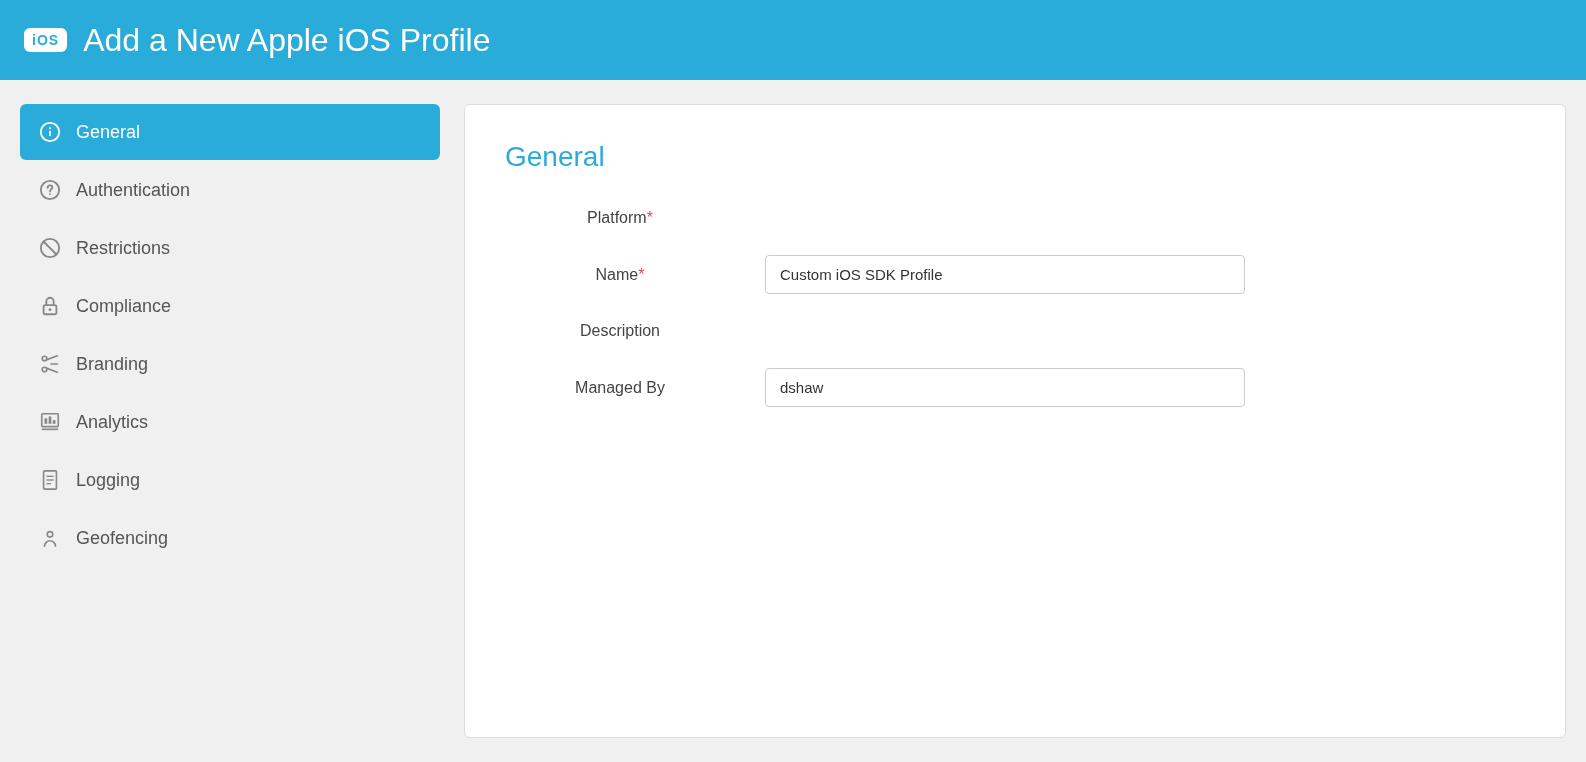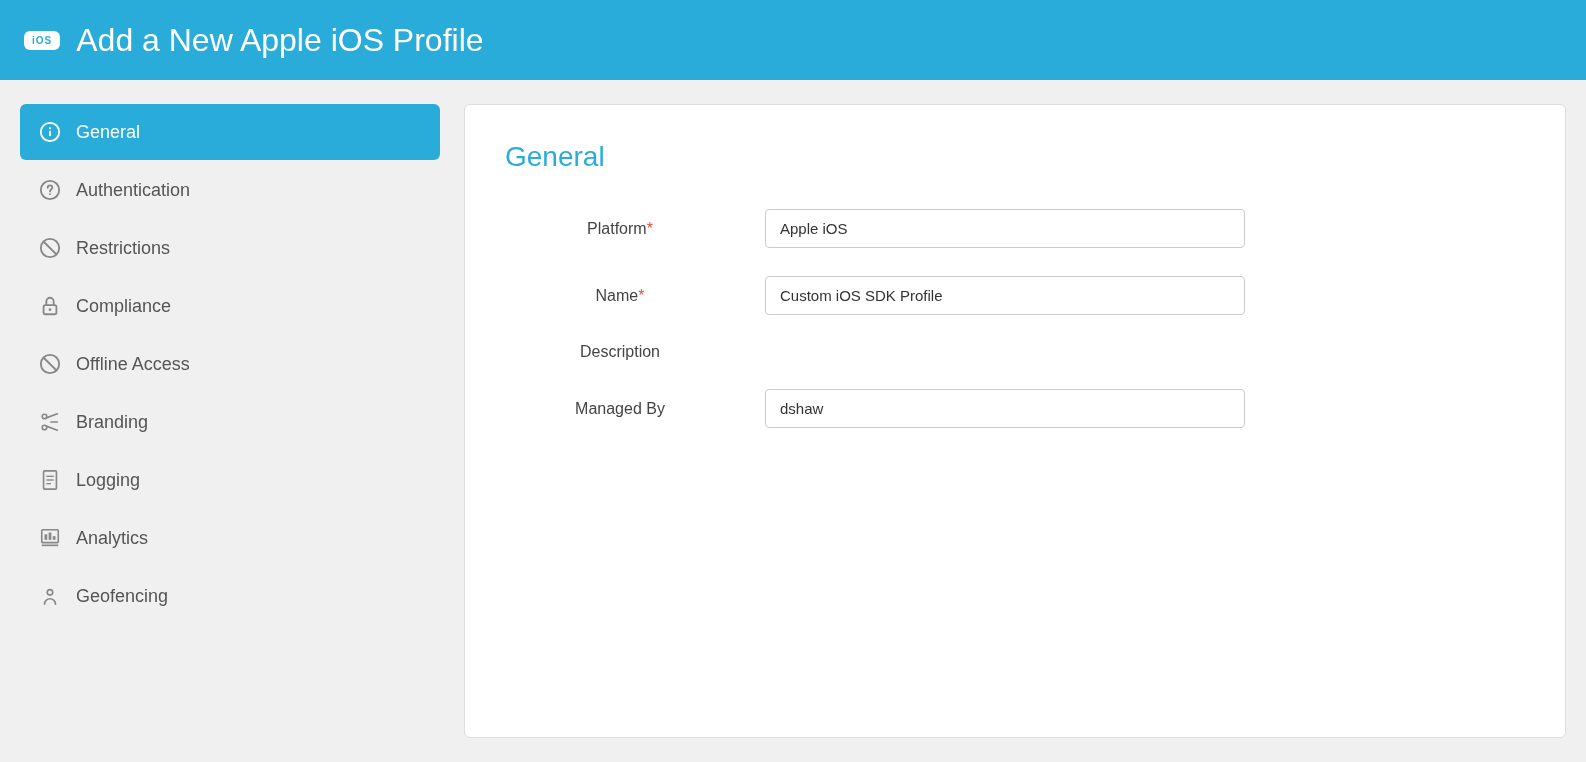--- a/index.html
+++ b/index.html
@@ -11,21 +11,21 @@
       color: white;
       display: flex;
       align-items: center;
       padding: 0 24px;
       height: 80px;
     }
     .ios-badge {
       background: white;
       color: #29acd9;
       font-weight: bold;
-      font-size: 10px;
+      font-size: 14px;
       border-radius: 6px;
       padding: 4px 8px;
       margin-right: 16px;
       letter-spacing: 1px;
     }
     .header-title {
       font-size: 32px;
       font-weight: 400;
     }
 
@@ -172,88 +172,78 @@
       <span class="icon">
         <svg viewBox="0 0 24 24" fill="none">
           <rect x="5" y="11" width="14" height="10" rx="2" stroke="#888" stroke-width="2"></rect>
           <path d="M8 11V7a4 4 0 0 1 8 0v4" stroke="#888" stroke-width="2"></path>
           <circle cx="12" cy="16" r="1.5" fill="#888"></circle>
         </svg>
       </span>
       <span>Compliance</span>
     </div>
 
-    <div class="sidebar-item">
-      <span class="icon">
-        <svg viewBox="0 0 24 24" fill="none">
-          <circle cx="12" cy="12" r="10" stroke="#888" stroke-width="2"></circle>
-          <line x1="4.9" y1="4.9" x2="19.1" y2="19.1" stroke="#888" stroke-width="2"></line>
-        </svg>
-      </span>
-      <span>Offline Access</span>
-    </div>
 
     <div class="sidebar-item">
       <span class="icon">
         <svg viewBox="0 0 24 24" fill="none">
           <circle cx="6" cy="6" r="2.5" stroke="#888" stroke-width="1.8"></circle>
           <circle cx="6" cy="18" r="2.5" stroke="#888" stroke-width="1.8"></circle>
           <line x1="8" y1="7.5" x2="20" y2="3" stroke="#888" stroke-width="1.8" stroke-linecap="round"></line>
           <line x1="8" y1="16.5" x2="20" y2="21" stroke="#888" stroke-width="1.8" stroke-linecap="round"></line>
           <line x1="13" y1="12" x2="20" y2="12" stroke="#888" stroke-width="1.8" stroke-linecap="round"></line>
         </svg>
       </span>
       <span>Branding</span>
     </div>
 
     <div class="sidebar-item">
       <span class="icon">
         <svg viewBox="0 0 24 24" fill="none">
-          <rect x="5" y="2" width="14" height="20" rx="1" stroke="#888" stroke-width="1.8"></rect>
-          <line x1="8" y1="8" x2="16" y2="8" stroke="#888" stroke-width="1.5"></line>
-          <line x1="8" y1="12" x2="16" y2="12" stroke="#888" stroke-width="1.5"></line>
-          <line x1="8" y1="16" x2="13" y2="16" stroke="#888" stroke-width="1.5"></line>
-        </svg>
-      </span>
-      <span>Logging</span>
-    </div>
-
-    <div class="sidebar-item">
-      <span class="icon">
-        <svg viewBox="0 0 24 24" fill="none">
           <rect x="3" y="3" width="18" height="14" rx="1" stroke="#888" stroke-width="1.8"></rect>
           <line x1="3" y1="20" x2="21" y2="20" stroke="#888" stroke-width="1.8"></line>
           <rect x="6" y="8" width="3" height="6" fill="#888"></rect>
           <rect x="10.5" y="6" width="3" height="8" fill="#888"></rect>
           <rect x="15" y="10" width="3" height="4" fill="#888"></rect>
         </svg>
       </span>
       <span>Analytics</span>
     </div>
 
     <div class="sidebar-item">
       <span class="icon">
         <svg viewBox="0 0 24 24" fill="none">
+          <rect x="5" y="2" width="14" height="20" rx="1" stroke="#888" stroke-width="1.8"></rect>
+          <line x1="8" y1="8" x2="16" y2="8" stroke="#888" stroke-width="1.5"></line>
+          <line x1="8" y1="12" x2="16" y2="12" stroke="#888" stroke-width="1.5"></line>
+          <line x1="8" y1="16" x2="13" y2="16" stroke="#888" stroke-width="1.5"></line>
+        </svg>
+      </span>
+      <span>Logging</span>
+    </div>
+
+    <div class="sidebar-item">
+      <span class="icon">
+        <svg viewBox="0 0 24 24" fill="none">
           <circle cx="12" cy="8" r="3" stroke="#888" stroke-width="1.8"></circle>
           <path d="M6 21c0-3.3 2.7-6 6-6s6 2.7 6 6" stroke="#888" stroke-width="1.8" stroke-linecap="round"></path>
         </svg>
       </span>
       <span>Geofencing</span>
     </div>
 
   </div>
 
   <div class="content-panel">
     <h2 class="panel-title">General</h2>
 
     <div class="form-row">
       <label class="form-label">
         <span>Platform</span><span class="required-star">*</span>
       </label>
-      <input class="form-input" type="text" value="Apple iOS" placeholder="Apple iOS" style="">
     </div>
 
     <div class="form-row">
       <label class="form-label">
         <span>Name</span><span class="required-star">*</span>
       </label>
       <input class="form-input" type="text" value="Custom iOS SDK Profile" style="">
     </div>
 
     <div class="form-row">

